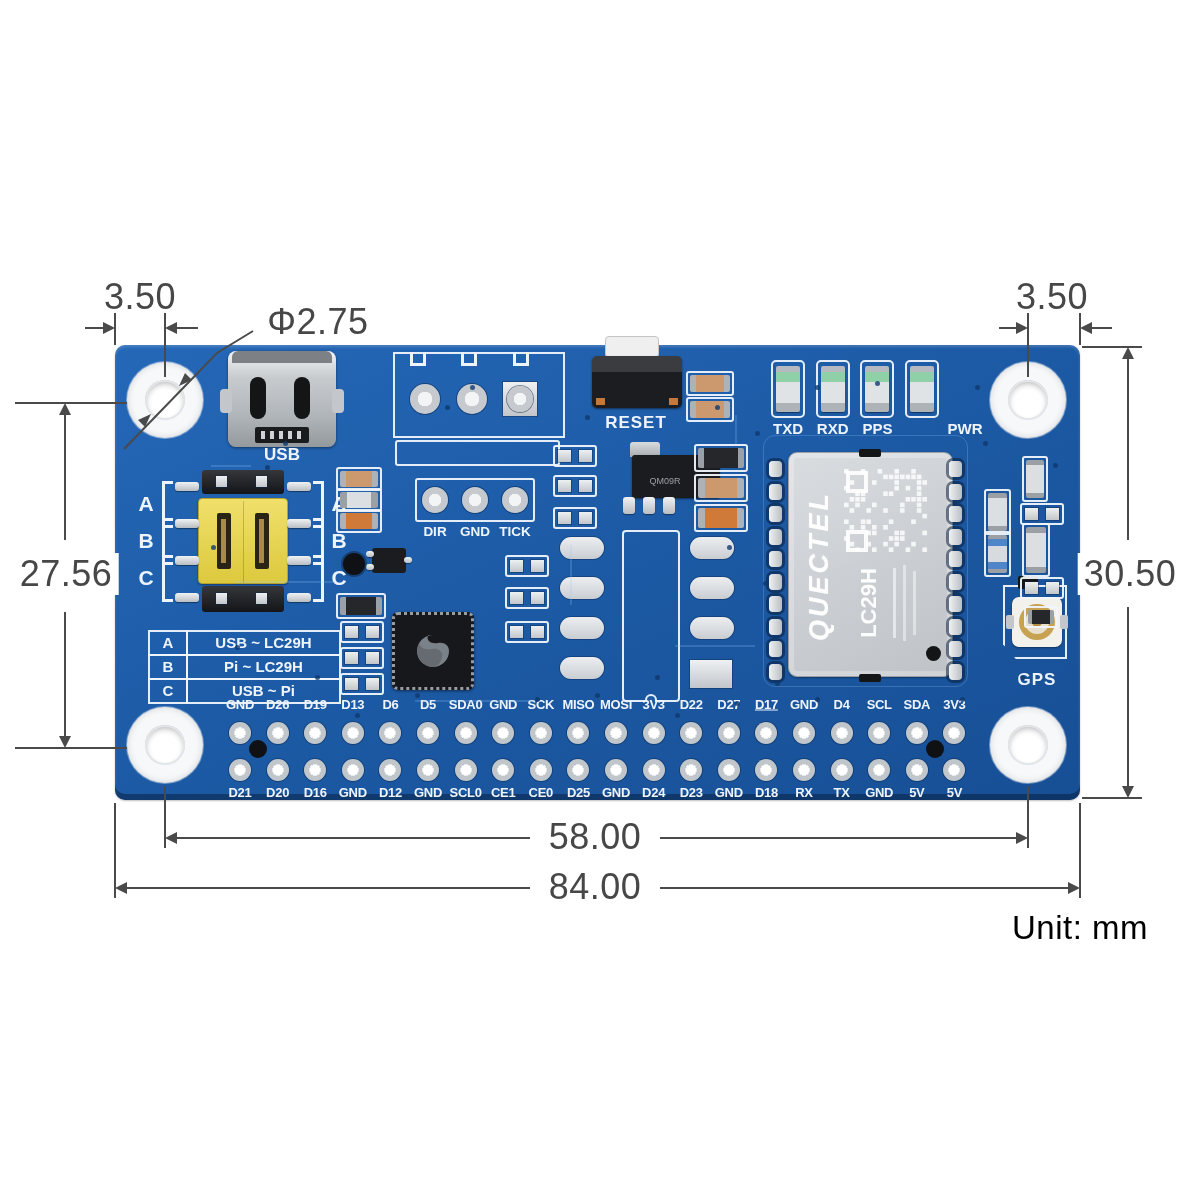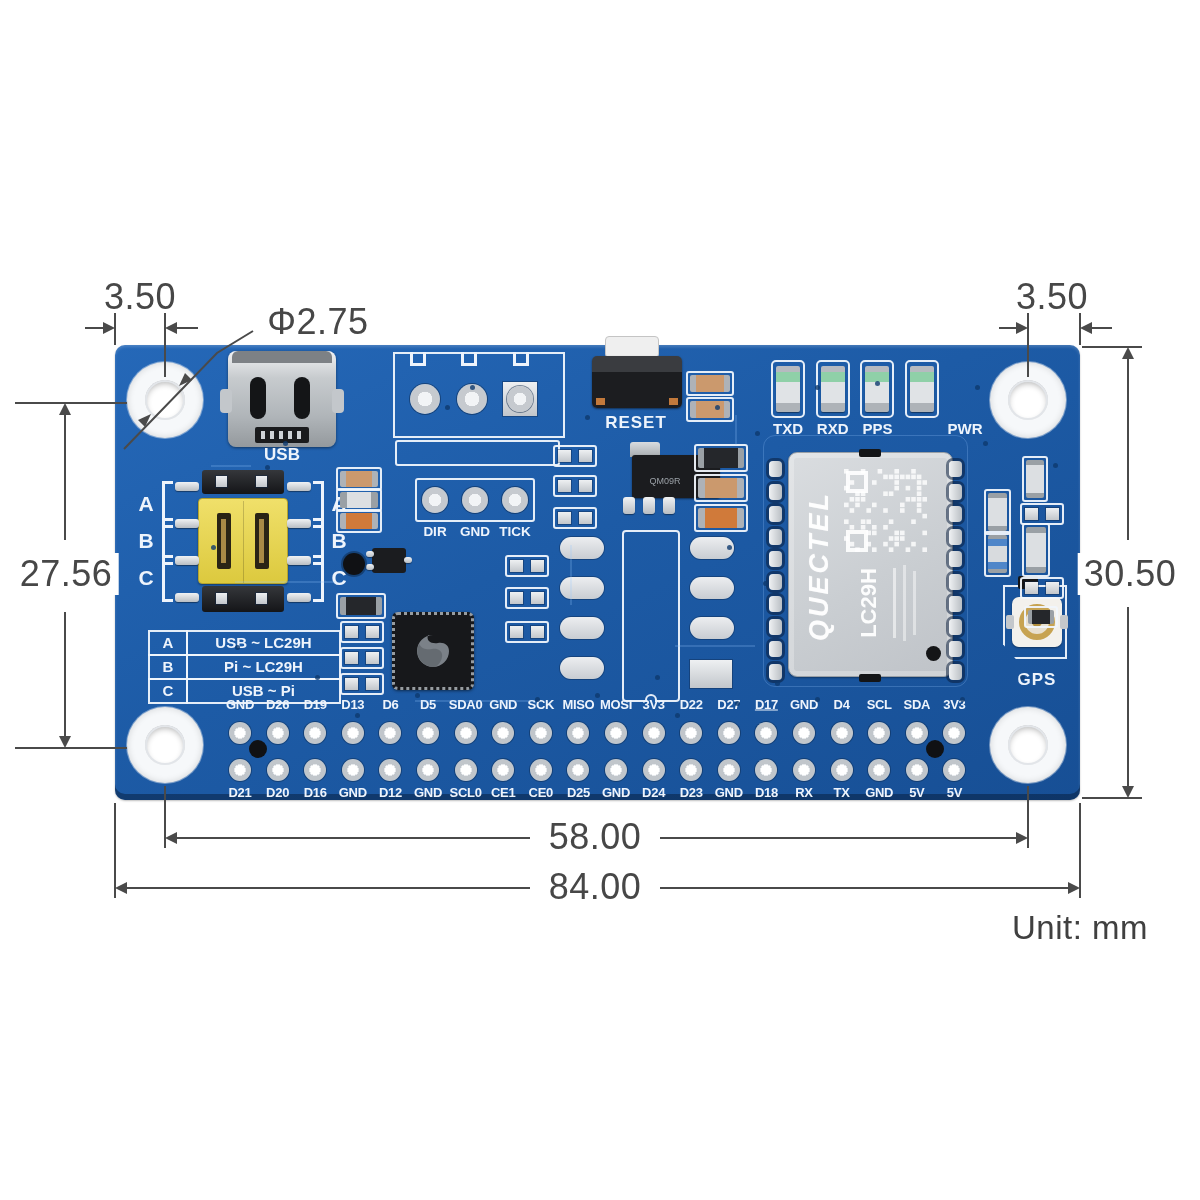--- a/index.html
+++ b/index.html
@@ -1,21 +1,21 @@
 <!DOCTYPE html>
 <html><head>
 <meta charset="utf-8">
 <style>
   html,body{margin:0;padding:0;background:#fff;}
   .scene{position:relative;width:1200px;height:1200px;background:#fff;overflow:hidden;
          font-family:"Liberation Sans",sans-serif;}
   
   .dim-text{position:absolute;transform:translate(-50%,-50%);color:#474747;font-size:36px;
             letter-spacing:.5px;background:#fff;padding:0 6px;white-space:nowrap;z-index:5;}
-  .unit-text{font-size:33px;color:#404040;}
+  .unit-text{font-size:33px;color:#000000;}
   #dim-svg{position:absolute;left:0;top:0;z-index:6;pointer-events:none;}
   
   .board{position:absolute;left:115px;top:345px;width:965px;height:455px;border-radius:10px;
          background:linear-gradient(155deg,#2568b8 0%,#1d5ba6 45%,#174f95 100%);
          box-shadow:inset 0 -6px 0 rgba(6,28,58,.5), inset 0 2px 3px rgba(255,255,255,.18),
                     0 1px 2px rgba(0,0,0,.25);}
   .abs{position:absolute;box-sizing:border-box;}
   .silk{color:#eef4fc;font-weight:bold;}
   .ctr{transform:translate(-50%,-50%);white-space:nowrap;}
   

